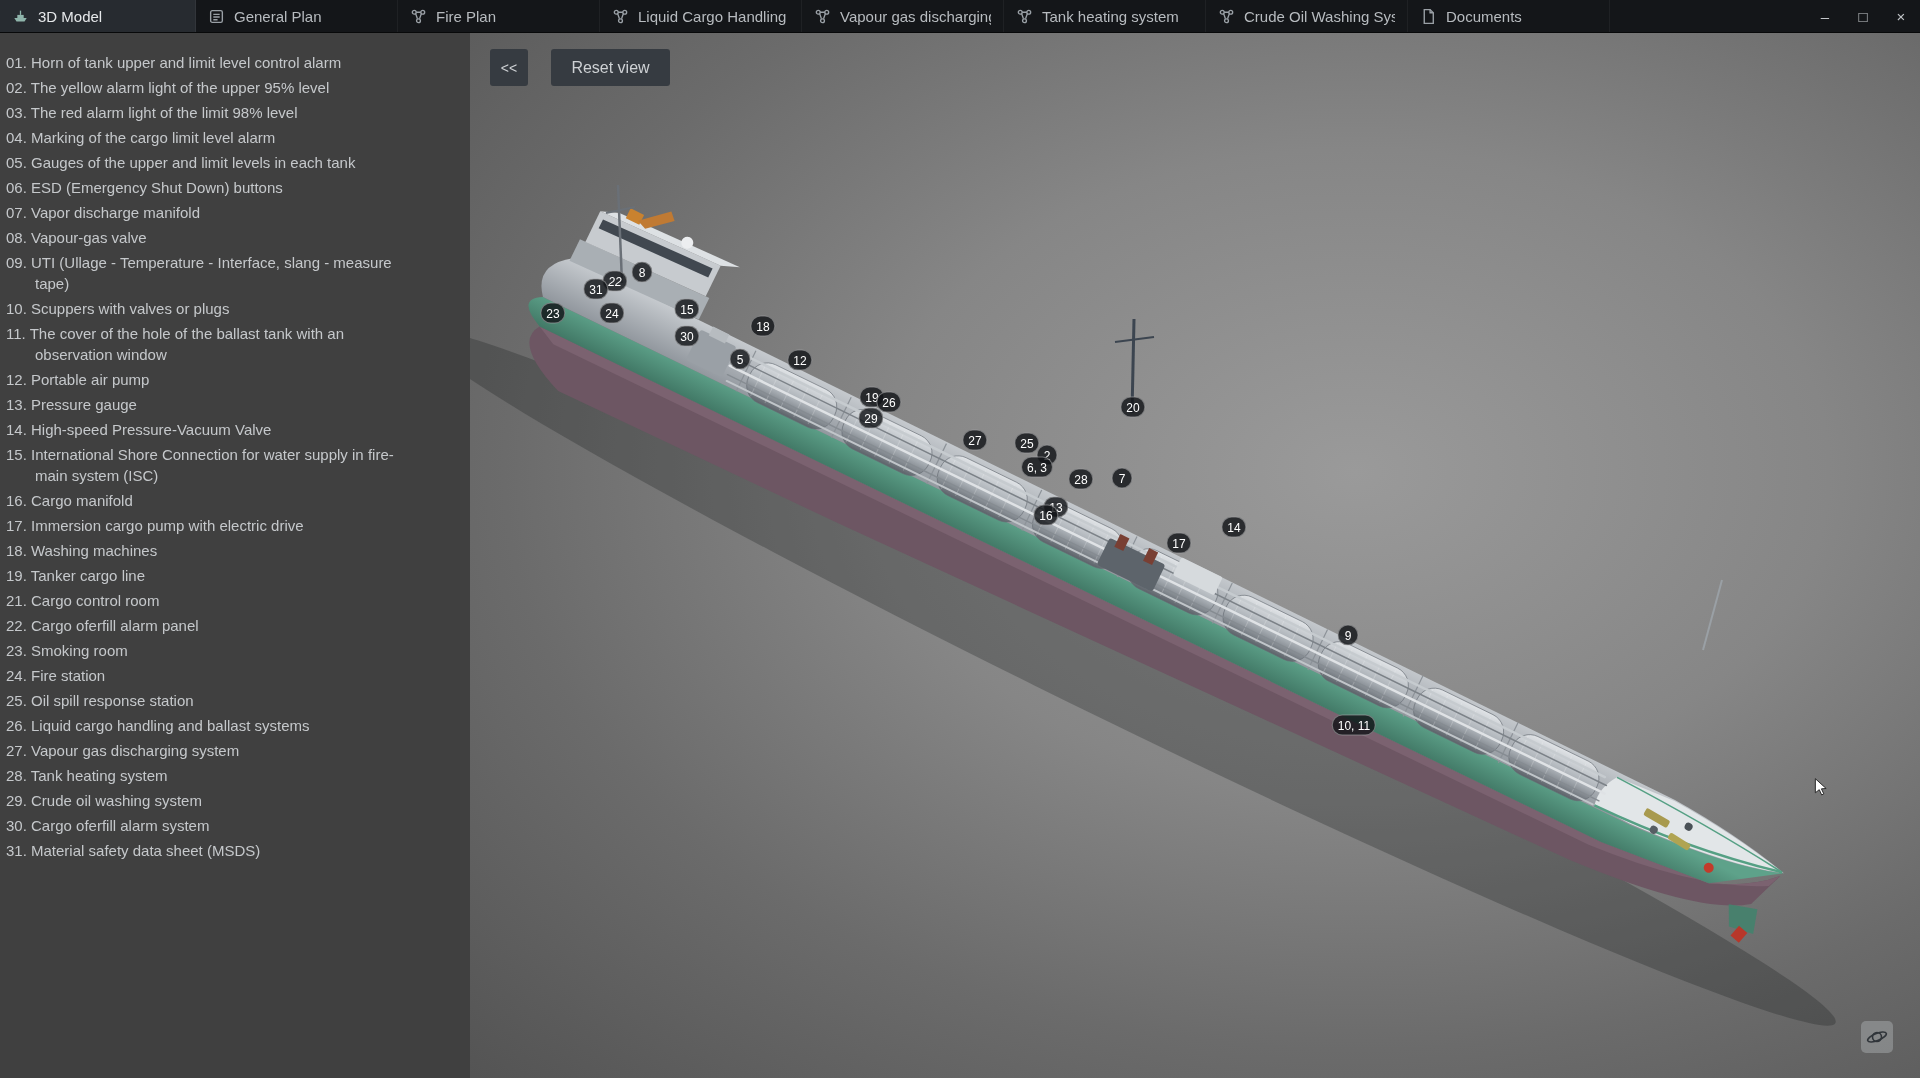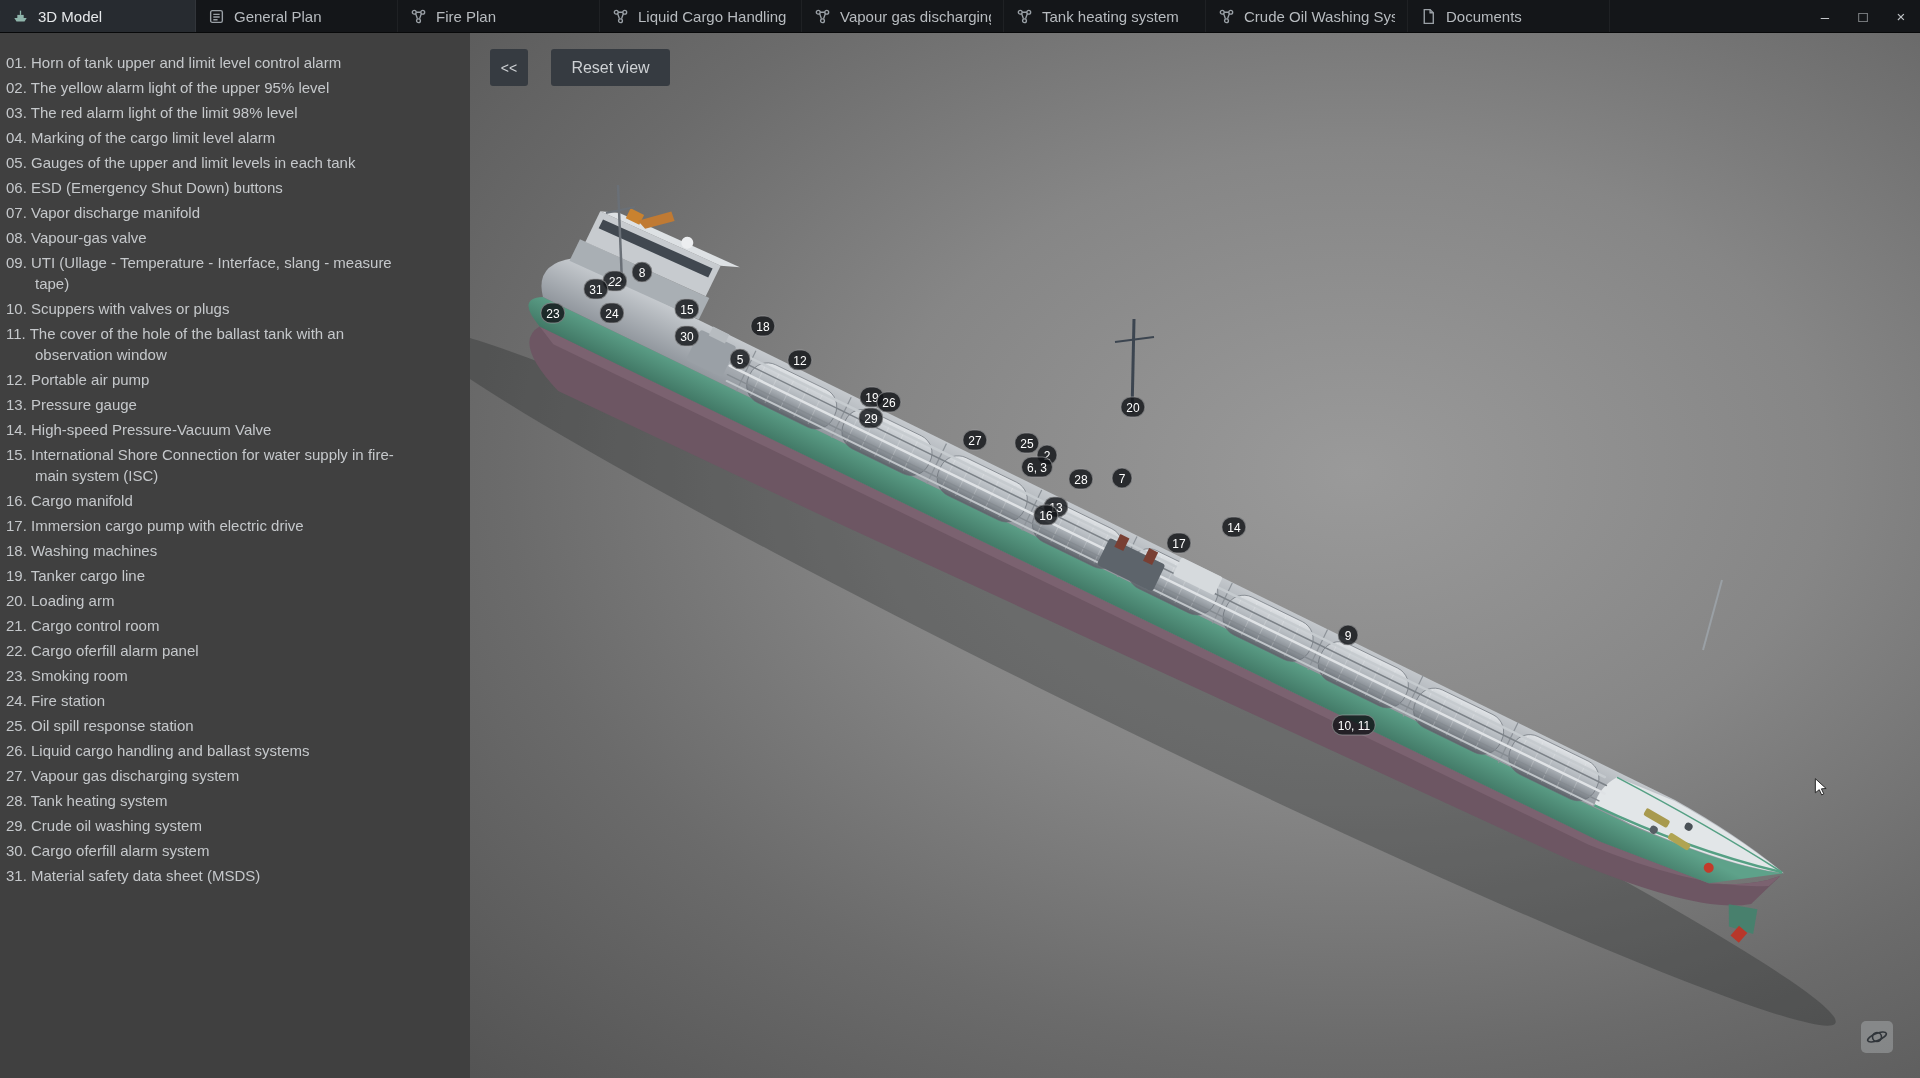--- a/index.html
+++ b/index.html
@@ -240,24 +240,20 @@
         <div class="side-item">
           <span>18. Washing machines</span>
           
         </div>
 
         <div class="side-item">
           <span>19. Tanker cargo line</span>
           
         </div>
 
-        <div class="side-item">
-          <span>20. Loading arm</span>
-          
-        </div>
 
         <div class="side-item">
           <span>21. Cargo control room</span>
           
         </div>
 
         <div class="side-item">
           <span>22. Cargo oferfill alarm panel</span>
           
         </div>

